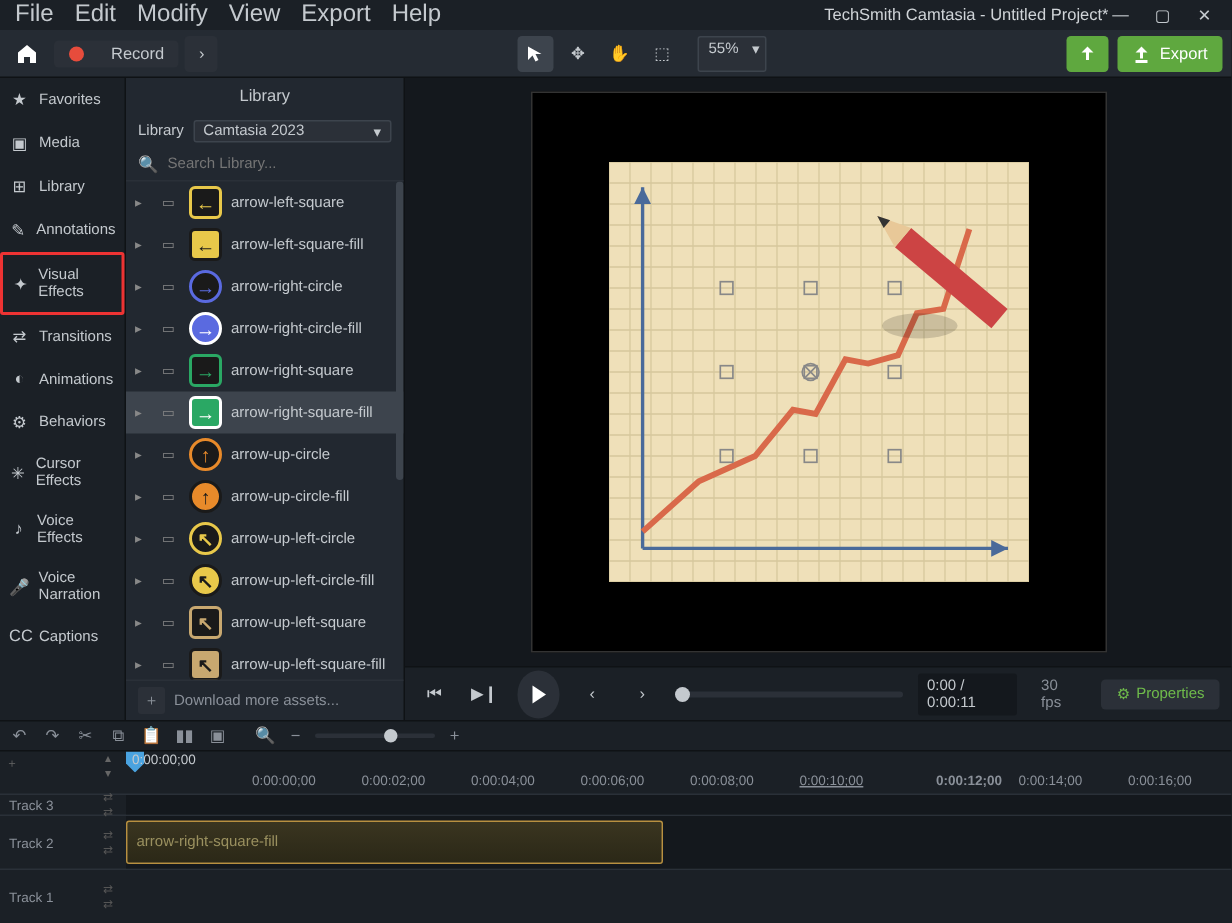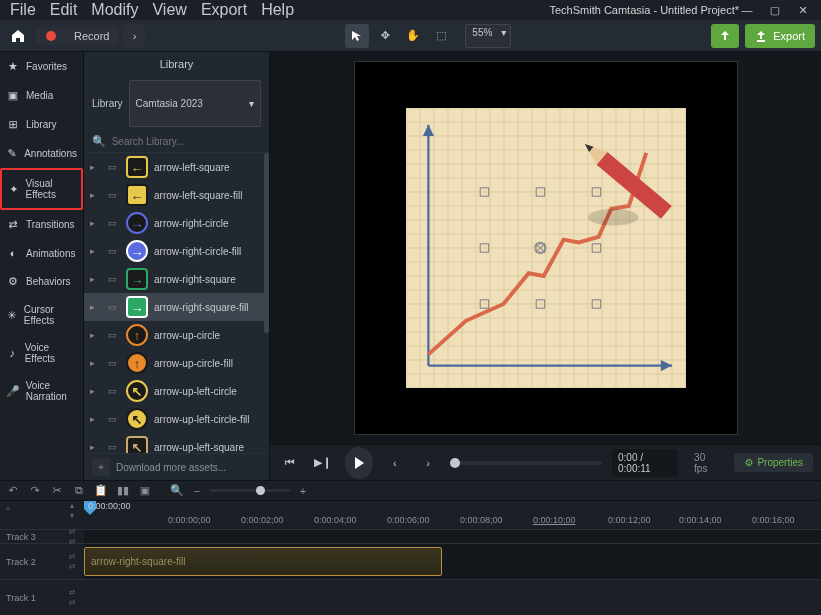--- a/index.html
+++ b/index.html
@@ -27,21 +27,21 @@
   
   .main { flex:1; display:flex; min-height:0; }
   .left-tabs { width: 84px; background:#1b2026; display:flex; flex-direction:column; border-right:1px solid #0f1215; }
   .tab { display:flex; flex-direction:row; align-items:center; gap:6px; padding:8px 6px; font-size:10px; color:#c4c9ce; cursor:pointer; }
   .tab.highlight { border:2px solid #e33; border-radius:2px; }
   .tab-icon { width:14px; text-align:center; font-size:11px; }
   
   .lib-panel { width:186px; background:#222830; display:flex; flex-direction:column; border-right:1px solid #0f1215; }
   .lib-header { text-align:center; padding:6px 0; font-size:11px; }
   .lib-select-row { display:flex; align-items:center; gap:6px; padding:4px 8px; }
-  .lib-dd { flex:1; background:#2b3038; border:1px solid #3d444d; color:#c4c9ce; font-size:10px; padding:17px 6px; border-radius:2px; position:relative; }
+  .lib-dd { flex:1; background:#2b3038; border:1px solid #3d444d; color:#c4c9ce; font-size:10px; padding:1px 6px; border-radius:2px; position:relative; }
   .lib-dd::after { content:'▾'; position:absolute; right:6px; }
   .search-row { display:flex; align-items:center; gap:6px; padding:4px 8px; border-bottom:1px solid #2a3038; }
   .search-inp { flex:1; background:transparent; border:none; color:#8a9099; font-size:10px; outline:none; }
   .asset-list { flex:1; overflow:hidden; position:relative; }
   .asset-row { display:flex; align-items:center; gap:6px; padding:3px 6px; font-size:10px; cursor:pointer; }
   .asset-row.selected { background:#3d444d; }
   .asset-row .mini-icon { width:12px; font-size:9px; color:#888; }
   .asset-thumb { width:22px; height:22px; border-radius:3px; display:flex; align-items:center; justify-content:center; font-size:13px; font-weight:bold; }
   .asset-footer { display:flex; align-items:center; gap:6px; padding:4px 8px; border-top:1px solid #2a3038; font-size:10px; color:#8a9099; }
   .plus-btn { width:18px; height:18px; background:#2b3038; display:flex; align-items:center; justify-content:center; border-radius:2px; cursor:pointer; }
@@ -187,20 +187,24 @@
         <span class="tab-icon">✳</span>
         <span>Cursor Effects</span>
       </div>
       <div class="tab">
         <span class="tab-icon">♪</span>
         <span>Voice Effects</span>
       </div>
       <div class="tab">
         <span class="tab-icon">🎤</span>
         <span>Voice Narration</span>
+      </div>
+      <div class="tab">
+        <span class="tab-icon">CC</span>
+        <span>Captions</span>
       </div>
     </div>
 
   <div class="lib-panel">
     <div class="lib-header">Library</div>
     <div class="lib-select-row">
       <span style="font-size:10px">Library</span>
       <div class="lib-dd"><span>Camtasia 2023</span></div>
     </div>
     <div class="search-row">
@@ -427,21 +431,21 @@
         </svg>
     </div>
     <div style="position:absolute;left:88px;top:0;font-size:9px;color:#c4c9ce">0:00:00;00</div>
     <div class="tl-ruler-labels" id="ruler-labels">
         <span class="ruler-tick" style="left: 0px;">0:00:00;00</span>
         <span class="ruler-tick" style="left: 73px;">0:00:02;00</span>
         <span class="ruler-tick" style="left: 146px;">0:00:04;00</span>
         <span class="ruler-tick" style="left: 219px;">0:00:06;00</span>
         <span class="ruler-tick" style="left: 292px;">0:00:08;00</span>
         <span class="ruler-tick" style="left: 365px; text-decoration: underline;">0:00:10;00</span>
-        <span class="ruler-tick" style="left: 440px;">0:00:12;00</span>
+        <span class="ruler-tick" style="left: 456px; font-weight: bold;">0:00:12;00</span>
         <span class="ruler-tick" style="left: 511px;">0:00:14;00</span>
         <span class="ruler-tick" style="left: 584px;">0:00:16;00</span>
       </div>
   </div>
   <div class="tl-tracks" id="tl-tracks">
       <div class="track-row short">
         <div class="track-label">Track 3</div>
         <div class="track-ctrls">
           <span>⇄</span>
           <span>⇄</span>

